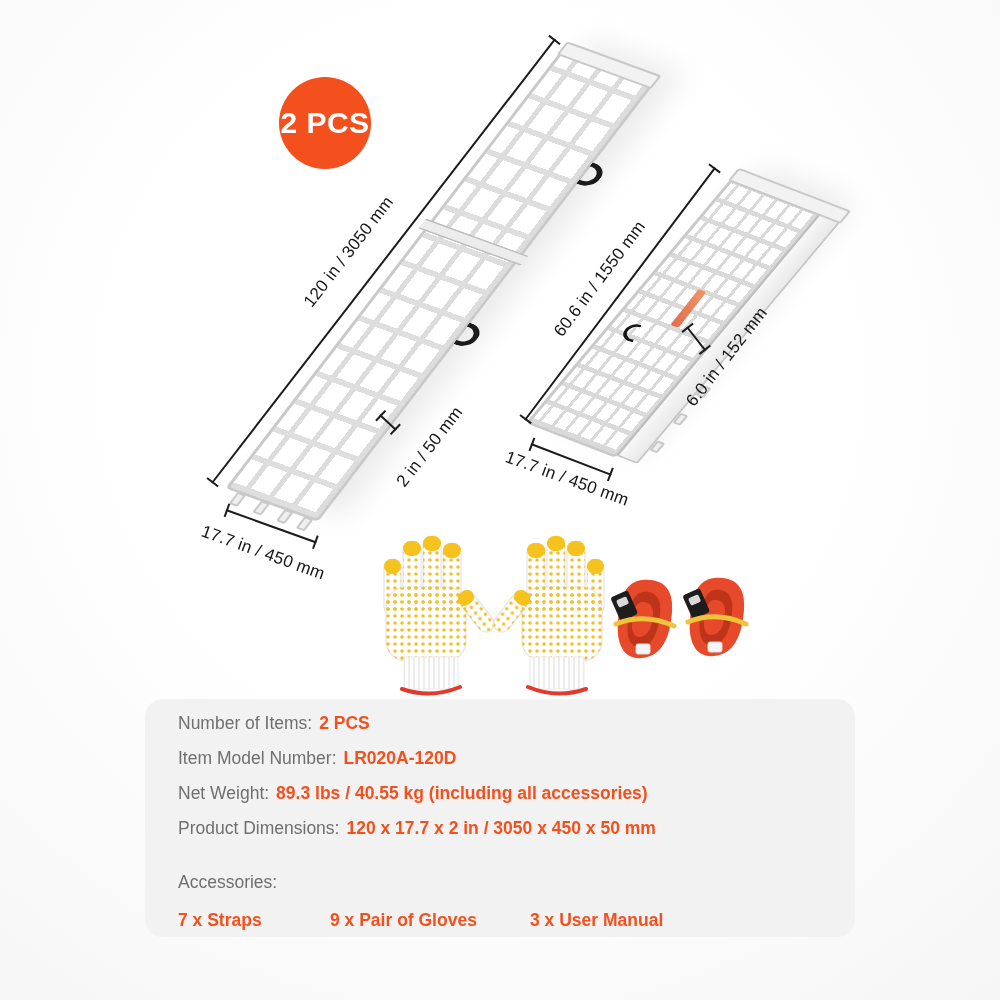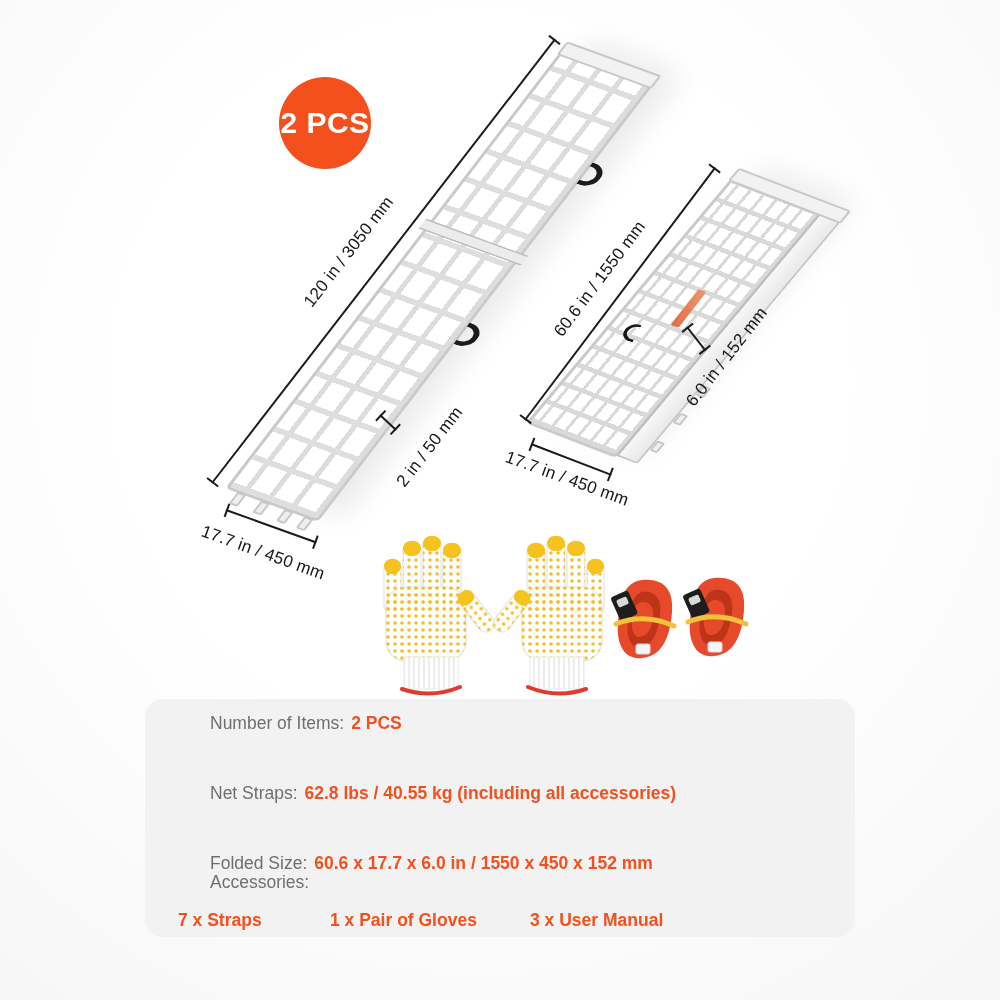--- a/index.html
+++ b/index.html
@@ -100,21 +100,21 @@
   
   .gloves { position:absolute; left:378px; top:529px; }
   .straps { position:absolute; left:610px; top:574px; }
 
   
   .spec-panel {
     position:absolute; left:145px; top:699px; width:710px; height:238px;
     background:#f2f2f2; border-radius:18px;
   }
   .spec-row { position:absolute; left:33px; white-space:nowrap; font-size:17.5px; }
-  .spec-label { color:#6f6f6f;margin-left:32px; }
+  .spec-label { color:#6f6f6f; }
   .spec-value { color:#F4501E; font-weight:bold; margin-left:7px; }
   .r1{top:14px}.r2{top:49px}.r3{top:84px}.r4{top:119px}.r5{top:154px}
   .racc{top:173px}
   .acc-item { position:absolute; top:211px; font-size:17.5px; color:#F4501E; font-weight:bold; white-space:nowrap; }
   .a1{left:33px}.a2{left:185px}.a3{left:385px}
 </style>
 </head>
 <body>
 
 <div class="stage">
@@ -212,27 +212,30 @@
       </defs>
       <use href="#strap" transform="translate(2,2)"></use>
       <use href="#strap" transform="translate(74,0)"></use>
     </svg>
   </div>
 
   <div class="spec-panel">
     <div class="spec-row r1">
       <span class="spec-label">Number of Items:</span><span class="spec-value">2 PCS</span>
     </div>
+    <div class="spec-row r2">
+      <span class="spec-label">Item Model Number:</span><span class="spec-value">LR020A-120D</span>
+    </div>
     <div class="spec-row r3">
-      <span class="spec-label">Net Straps:</span><span class="spec-value">62.8 lbs / 40.55 kg (including all accessories)</span>
-    </div>
-    <div class="spec-row r5">
-      <span class="spec-label">Folded Size:</span><span class="spec-value">60.6 x 17.7 x 6.0 in / 1550 x 450 x 152 mm</span>
+      <span class="spec-label">Net Weight:</span><span class="spec-value">89.3 lbs / 40.55 kg (including all accessories)</span>
+    </div>
+    <div class="spec-row r4">
+      <span class="spec-label">Product Dimensions:</span><span class="spec-value">120 x 17.7 x 2 in / 3050 x 450 x 50 mm</span>
     </div>
     <div class="spec-row racc">
       <span class="spec-label">Accessories:</span>
     </div>
     <span class="acc-item a1">7 x Straps</span>
-    <span class="acc-item a2">1 x Pair of Gloves</span>
+    <span class="acc-item a2">9 x Pair of Gloves</span>
     <span class="acc-item a3">3 x User Manual</span>
   </div>
 
 </div>
 
 </body></html>

